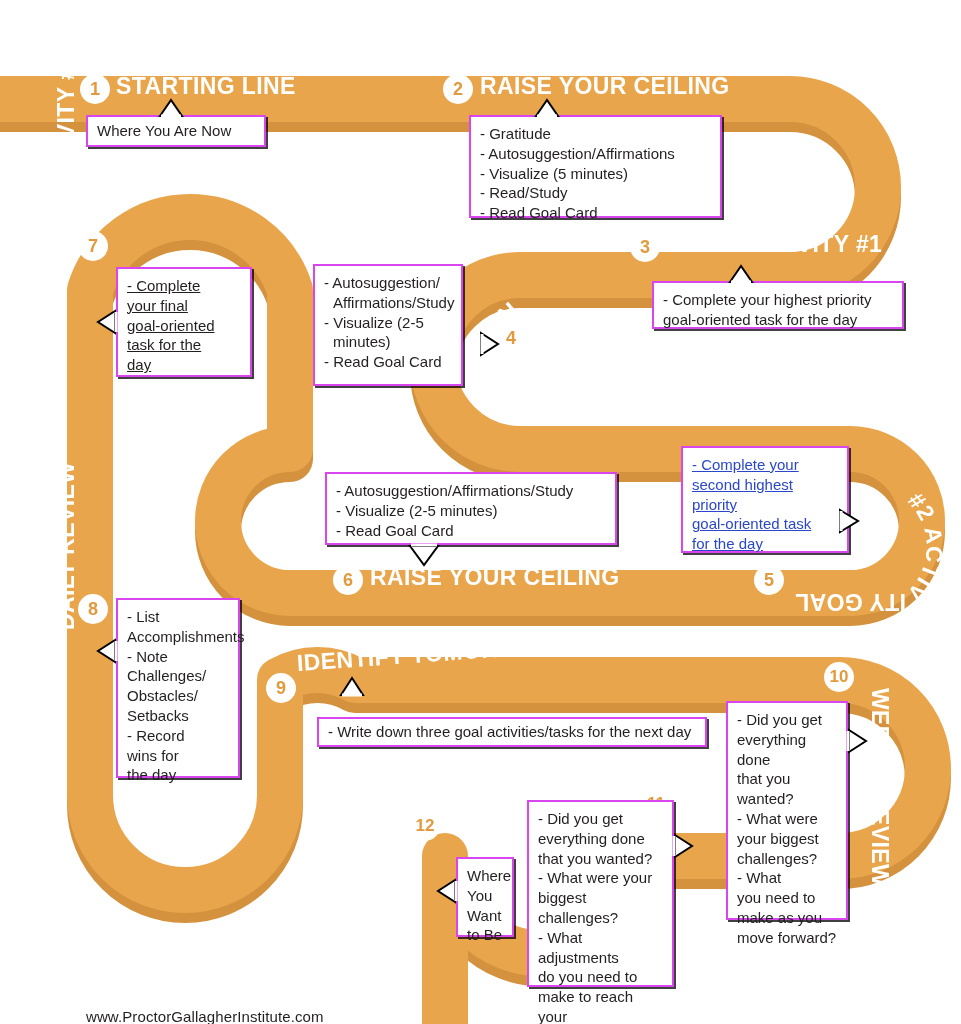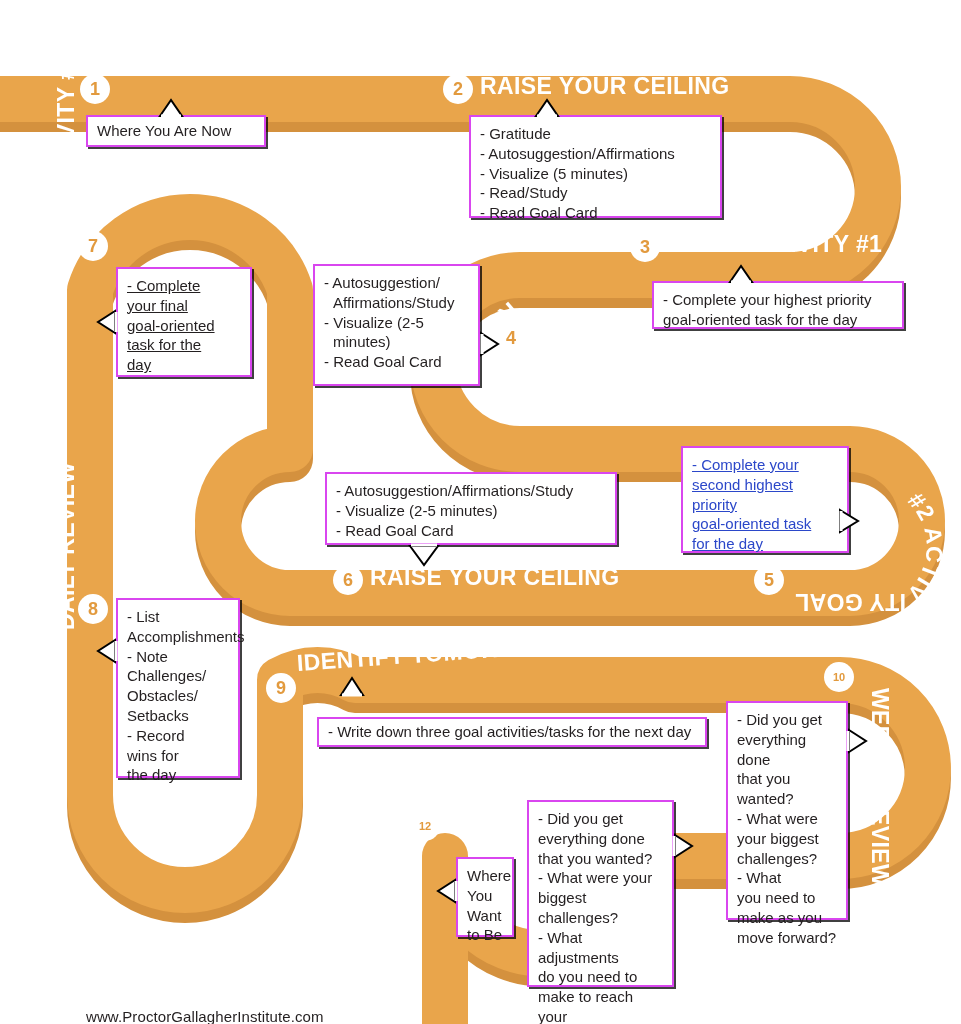--- a/index.html
+++ b/index.html
@@ -6,21 +6,21 @@
   body{width:961px;height:1024px;position:relative;overflow:hidden;
        font-family:"Liberation Sans", sans-serif;color:#231f20;}
   #stage{position:absolute;left:0;top:0;width:961px;height:1024px;}
   svg#road{position:absolute;left:0;top:0;width:961px;height:1024px;}
 
   
   .badge{position:absolute;width:30px;height:30px;border-radius:50%;
          background:#ffffff;color:#E29A3E;font-weight:bold;font-size:18px;
          line-height:30px;text-align:center;
          font-family:"Liberation Sans", sans-serif;}
-  .badge.small{font-size:11px;}
+  .badge.small{font-size:17px;}
 
   
   .steptitle{position:absolute;color:#ffffff;font-weight:bold;
              font-family:"Liberation Sans", sans-serif;
              font-size:23px;letter-spacing:.4px;white-space:nowrap;
              transform-origin:0 0;}
   .vert{writing-mode:vertical-rl;}
   .vert.up{transform:rotate(180deg);}
 
   
@@ -97,20 +97,21 @@
   <div class="badge" style="left:496px;top:323px;">4</div>
   <div class="badge" style="left:754px;top:565px;">5</div>
   <div class="badge" style="left:333px;top:565px;">6</div>
   <div class="badge" style="left:78px;top:231px;">7</div>
   <div class="badge" style="left:78px;top:594px;">8</div>
   <div class="badge" style="left:266px;top:673px;">9</div>
   <div class="badge small" style="left:824px;top:662px;">10</div>
   <div class="badge small" style="left:641px;top:789px;">11</div>
   <div class="badge small" style="left:410px;top:811px;">12</div>
 
+  <div class="steptitle" style="left:116px;top:73px;">STARTING LINE</div>
   <div class="steptitle" style="left:480px;top:73px;">RAISE YOUR CEILING</div>
   <div class="steptitle" style="left:668px;top:231px;text-align:right;">GOAL ACTIVITY #1</div>
   <div class="steptitle" style="left:370px;top:564px;">RAISE YOUR CEILING</div>
   <div class="steptitle" style="left:296px;top:650px;transform:rotate(-4deg);">IDENTIFY TOMORROW'S TASKS</div>
 
   <div class="steptitle vert up" style="left:80px;top:268px;height:200px;">GOAL ACTIVITY #3</div>
   <div class="steptitle vert up" style="left:80px;top:630px;height:140px;">DAILY REVIEW</div>
   <div class="steptitle vert" style="left:866px;top:688px;height:180px;">WEEKLY REVIEW</div>
   <div class="steptitle vert up" style="left:411px;top:849px;height:110px;">GOAL LINE</div>
 
@@ -125,21 +126,21 @@
     <p>- Visualize (5 minutes)</p>
     <p>- Read/Study</p>
     <p>- Read Goal Card</p>
   </div>
 
   <div class="callout" style="left:652px;top:281px;width:252px;height:48px;">
     <p>- Complete your highest priority</p>
     <p>goal-oriented task for the day</p>
   </div>
 
-  <div class="callout" style="left:313px;top:264px;width:167px;height:122px;">
+  <div class="callout" style="left:313px;top:264px;width:150px;height:122px;">
     <p>- Autosuggestion/</p>
     <p style="padding-left:9px">  Affirmations/Study</p>
     <p>- Visualize (2-5</p>
     <p style="padding-left:9px">  minutes)</p>
     <p>- Read Goal Card</p>
   </div>
 
   <div class="callout link" style="left:681px;top:446px;width:168px;height:107px;">
     <p><span>- Complete your</span></p>
     <p><span>second highest</span></p>

